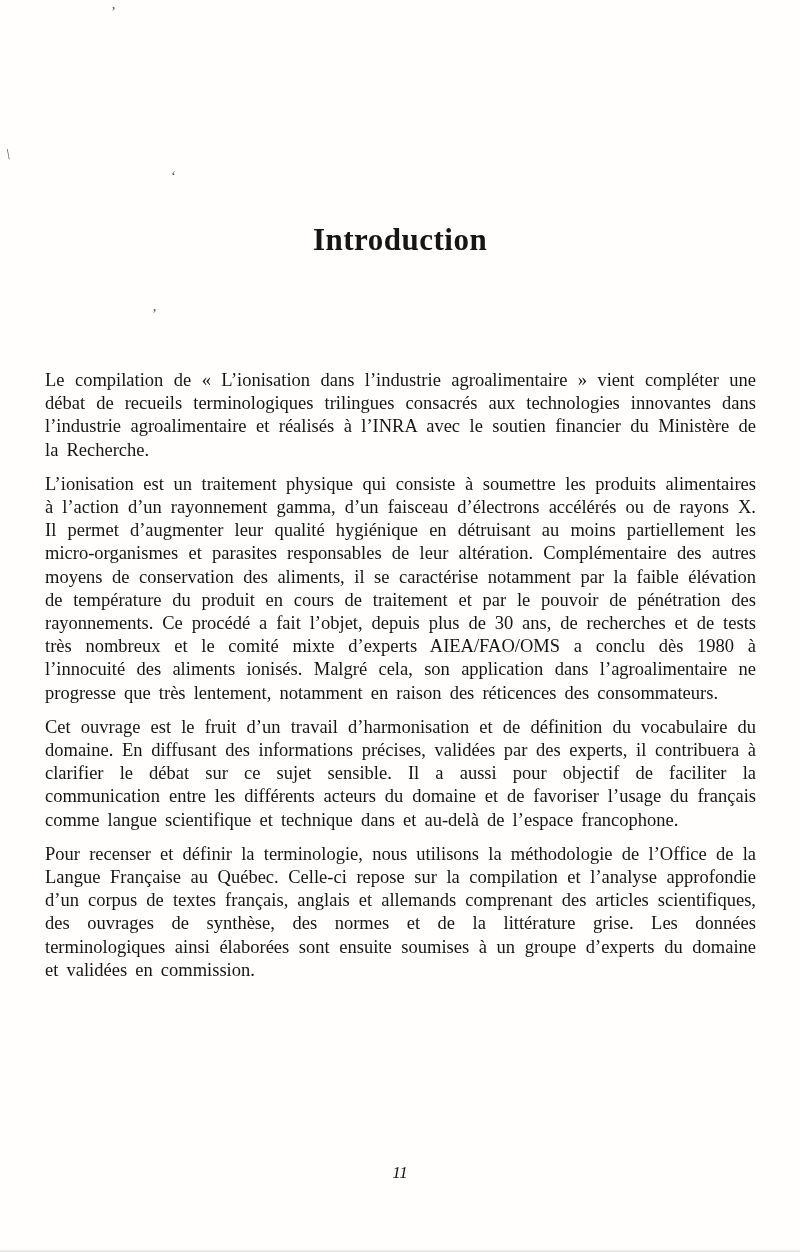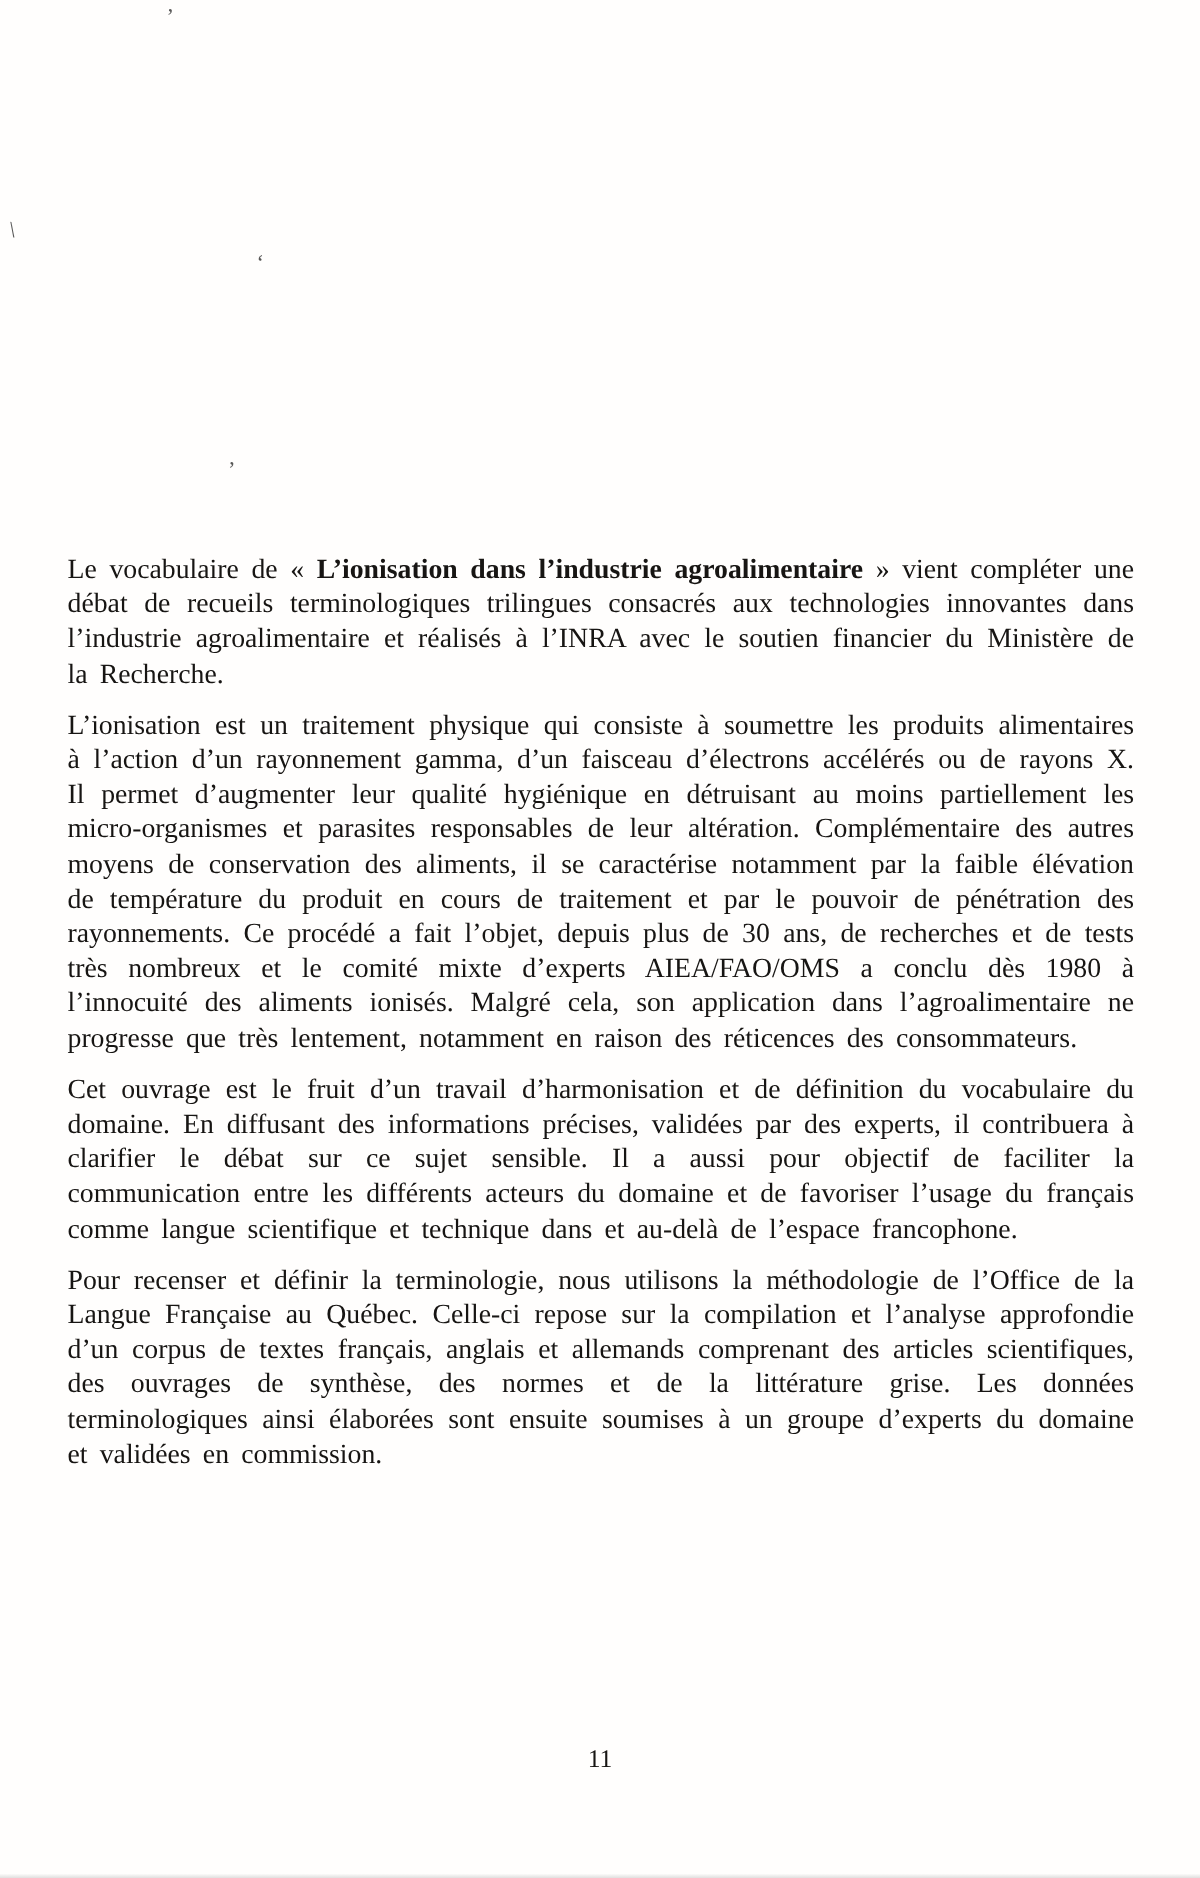--- a/index.html
+++ b/index.html
@@ -28,28 +28,29 @@
     position: absolute;
     top: 369px;
     left: 45px;
     width: 711px;
     font-size: 18.5px;
     line-height: 23.2px;
     text-align: justify;
     word-spacing: 3.5px;
   }
   .para { margin: 0 0 11px 0; }
-  .para strong { font-weight: 700; }
+  .para strong { font-weight: 400; }
   .page-number {
     position: absolute;
     top: 1163px;
     left: 0;
     width: 100%;
     text-align: center;
     font-size: 17px;
+    font-style: italic;
   }
   .artifact {
     position: absolute;
     font-size: 15px;
     color: #3a3a3a;
     opacity: 0.85;
     line-height: 1;
   }
   .a1 { top: 5px;   left: 111px; }
   .a2 { top: 147px; left: 6px;   transform: rotate(8deg); }
@@ -67,23 +68,24 @@
 </head>
 <body>
 
 <div class="page">
 
   <span class="artifact a1">’</span>
   <span class="artifact a2">\</span>
   <span class="artifact a3">‘</span>
   <span class="artifact a4">’</span>
 
+  <h1 class="title">Introduction</h1>
 
   <div class="content">
-    <p class="para"><span>Le vocabulaire de « </span><strong>L’ionisation dans l’industrie agroalimentaire</strong><span> » vient compléter une débat de recueils terminologiques trilingues consacrés aux technologies innovantes dans l’industrie agroalimentaire et réalisés à l’INRA avec le soutien financier du Ministère de la Recherche.</span></p>
+    <p class="para"><span>Le compilation de « </span><strong>L’ionisation dans l’industrie agroalimentaire</strong><span> » vient compléter une débat de recueils terminologiques trilingues consacrés aux technologies innovantes dans l’industrie agroalimentaire et réalisés à l’INRA avec le soutien financier du Ministère de la Recherche.</span></p>
 
     <p class="para">L’ionisation est un traitement physique qui consiste à soumettre les produits alimentaires à l’action d’un rayonnement gamma, d’un faisceau d’électrons accélérés ou de rayons X. Il permet d’augmenter leur qualité hygiénique en détruisant au moins partiellement les micro-organismes et parasites responsables de leur altération. Complémentaire des autres moyens de conservation des aliments, il se caractérise notamment par la faible élévation de température du produit en cours de traitement et par le pouvoir de pénétration des rayonnements. Ce procédé a fait l’objet, depuis plus de 30 ans, de recherches et de tests très nombreux et le comité mixte d’experts AIEA/FAO/OMS a conclu dès 1980 à l’innocuité des aliments ionisés. Malgré cela, son application dans l’agroalimentaire ne progresse que très lentement, notamment en raison des réticences des consommateurs.</p>
 
     <p class="para">Cet ouvrage est le fruit d’un travail d’harmonisation et de définition du vocabulaire du domaine. En diffusant des informations précises, validées par des experts, il contribuera à clarifier le débat sur ce sujet sensible. Il a aussi pour objectif de faciliter la communication entre les différents acteurs du domaine et de favoriser l’usage du français comme langue scientifique et technique dans et au-delà de l’espace francophone.</p>
 
     <p class="para">Pour recenser et définir la terminologie, nous utilisons la méthodologie de l’Office de la Langue Française au Québec. Celle-ci repose sur la compilation et l’analyse approfondie d’un corpus de textes français, anglais et allemands comprenant des articles scientifiques, des ouvrages de synthèse, des normes et de la littérature grise. Les données terminologiques ainsi élaborées sont ensuite soumises à un groupe d’experts du domaine et validées en commission.</p>
   </div>
 
   <div class="page-number">11</div>
 

